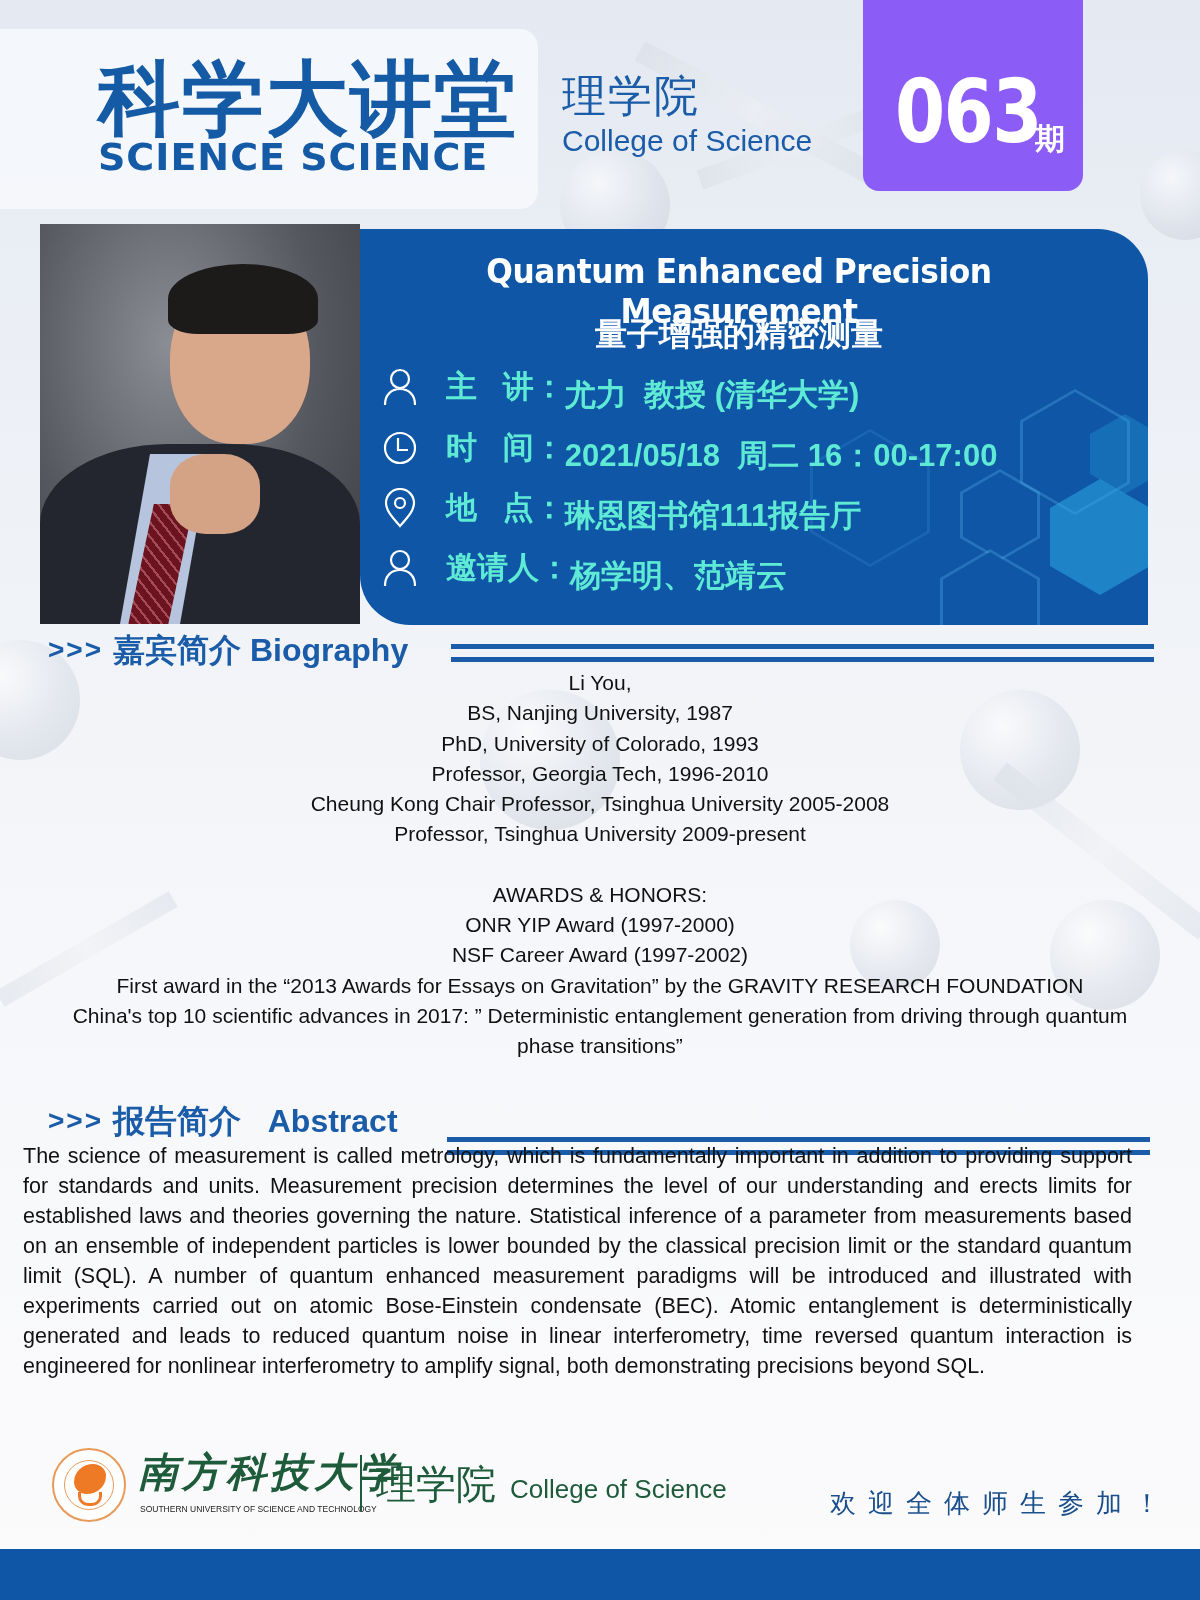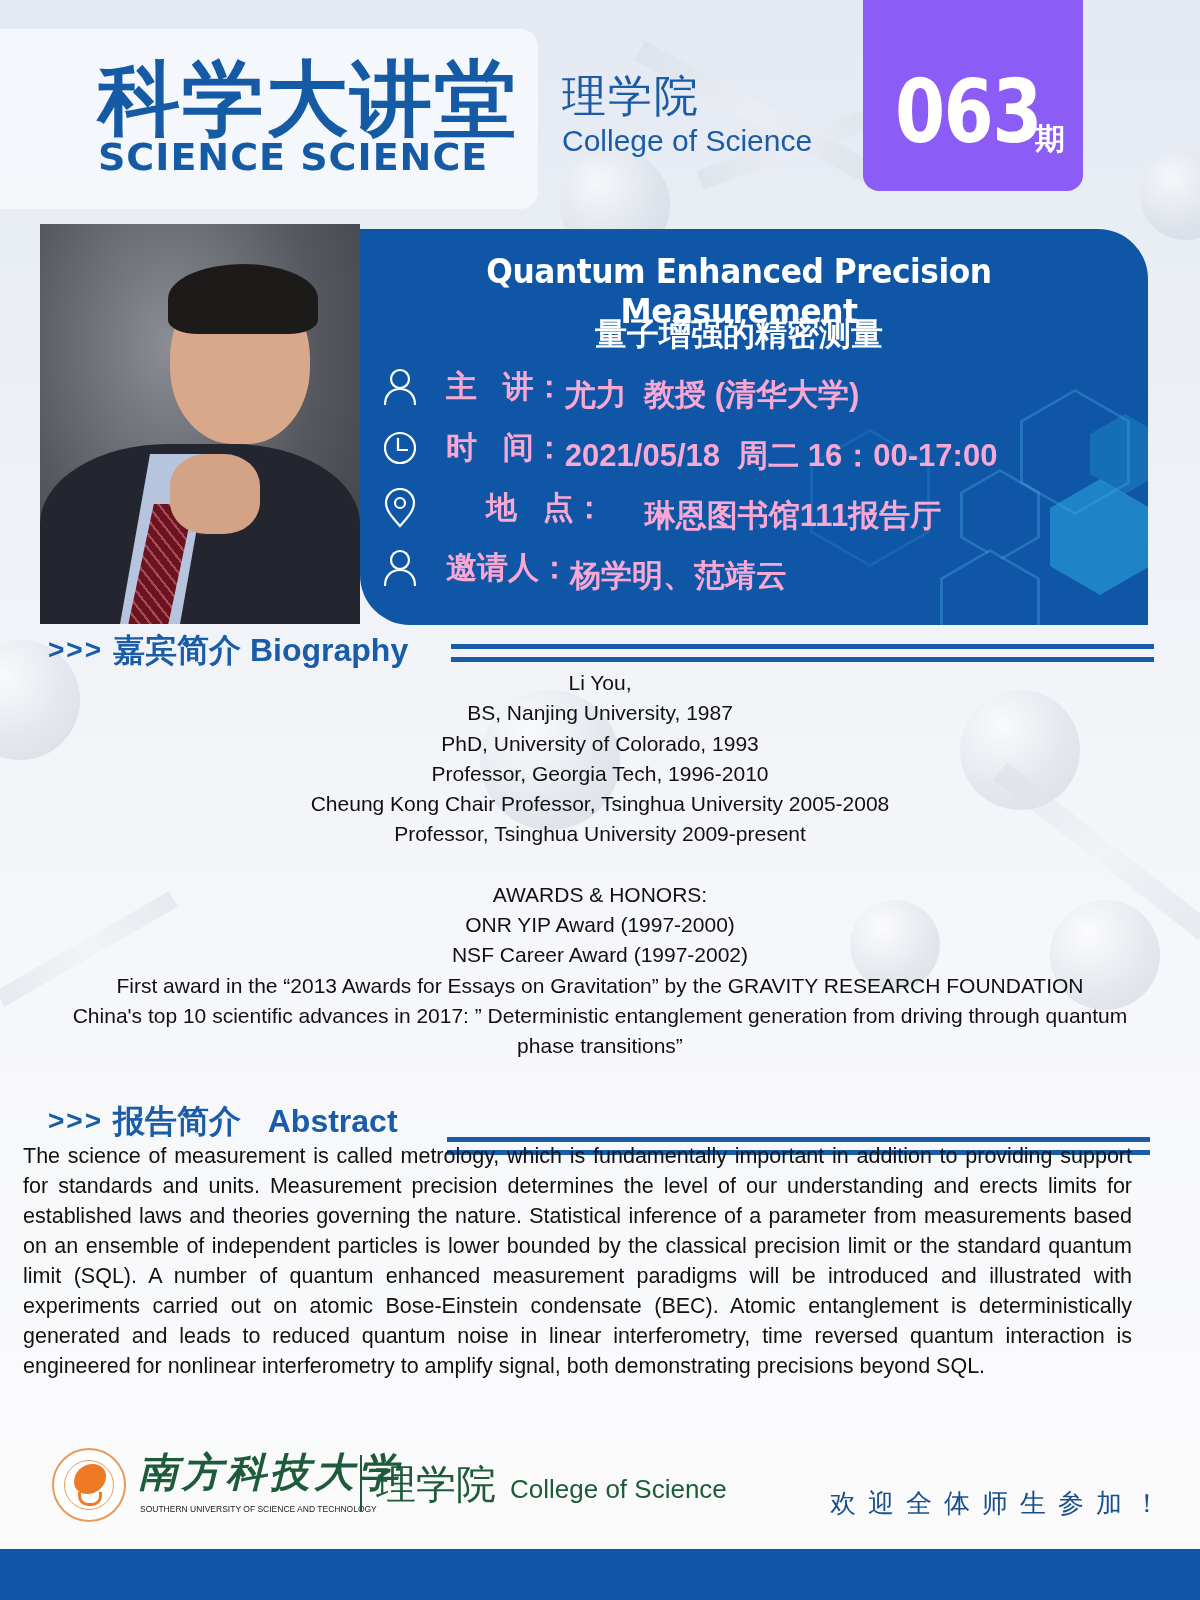--- a/index.html
+++ b/index.html
@@ -61,21 +61,21 @@
     position: absolute; left: 360px; top: 229px; width: 788px; height: 396px;
     background: #0f57a6; border-radius: 0 50px 0 50px; overflow: hidden;
   }
   .hex { position: absolute; width: 110px; height: 126px; clip-path: polygon(50% 0, 100% 25%, 100% 75%, 50% 100%, 0 75%, 0 25%); }
   .hex.outline { background: rgba(80,170,230,0.35); }
   .hex.outline::after { content: ""; position: absolute; inset: 3px; clip-path: polygon(50% 0, 100% 25%, 100% 75%, 50% 100%, 0 75%, 0 25%); background: #0f57a6; }
   .hex.fill { background: rgba(45,170,225,0.55); }
 
   .talk-title-en { position: absolute; left: 0; right: 30px; top: 22px; text-align: center; font-size: 34px; font-weight: bold; color: #fff; font-family: "DejaVu Sans", sans-serif; letter-spacing: -0.5px; transform: scaleX(0.92); }
   .talk-title-cn { position: absolute; left: 0; right: 30px; top: 84px; text-align: center; font-size: 32px; font-weight: bold; color: #fff; }
-  .info-row { position: absolute; left: 20px; height: 40px; display: flex; align-items: center; color: #f9a8d4; font-weight: bold; font-size: 31px; }
+  .info-row { position: absolute; left: 20px; height: 40px; display: flex; align-items: center; color: #5eead4; font-weight: bold; font-size: 31px; }
   .info-row .ic { width: 40px; height: 40px; margin-right: 26px; display: flex; align-items: center; justify-content: center; }
   .info-row .lbl { white-space: pre; }
   .info-row .val { white-space: pre; margin-top: 16px; }
 
   
   .section-head { position: absolute; left: 48px; display: flex; align-items: center; color: #1a5ca8; font-weight: bold; font-size: 32px; line-height: 1; }
   .section-head .chev { margin-right: 10px; letter-spacing: 2px; font-size: 28px; }
   .section-rule { position: absolute; height: 18px; }
   .section-rule::before, .section-rule::after { content: ""; position: absolute; left: 0; right: 0; height: 5px; background: #1a5ca8; }
   .section-rule::before { top: 0; }
@@ -162,21 +162,21 @@
   <div class="info-row" style="top:199px;">
     <span class="ic">
       <svg width="36" height="36" viewBox="0 0 36 36" fill="none" stroke="#fff" stroke-width="2.2">
           <circle cx="18" cy="18" r="15"></circle>
           <path d="M16 8 V20 H26"></path>
         </svg>
     </span>
     <span class="lbl">时   间：</span>
     <span class="val">2021/05/18  周二 16：00-17:00</span>
   </div>
-  <div class="info-row" style="top:259px;gap:40px;">
+  <div class="info-row" style="top:259px;">
     <span class="ic">
       <svg width="34" height="40" viewBox="0 0 34 40" fill="none" stroke="#fff" stroke-width="2.2">
           <path d="M17 38 C8 28 3 22 3 15 A14 14 0 0 1 31 15 C31 22 26 28 17 38 Z"></path>
           <circle cx="17" cy="15" r="5"></circle>
         </svg>
     </span>
     <span class="lbl">地   点：</span>
     <span class="val">琳恩图书馆111报告厅</span>
   </div>
   <div class="info-row" style="top:319px;">

